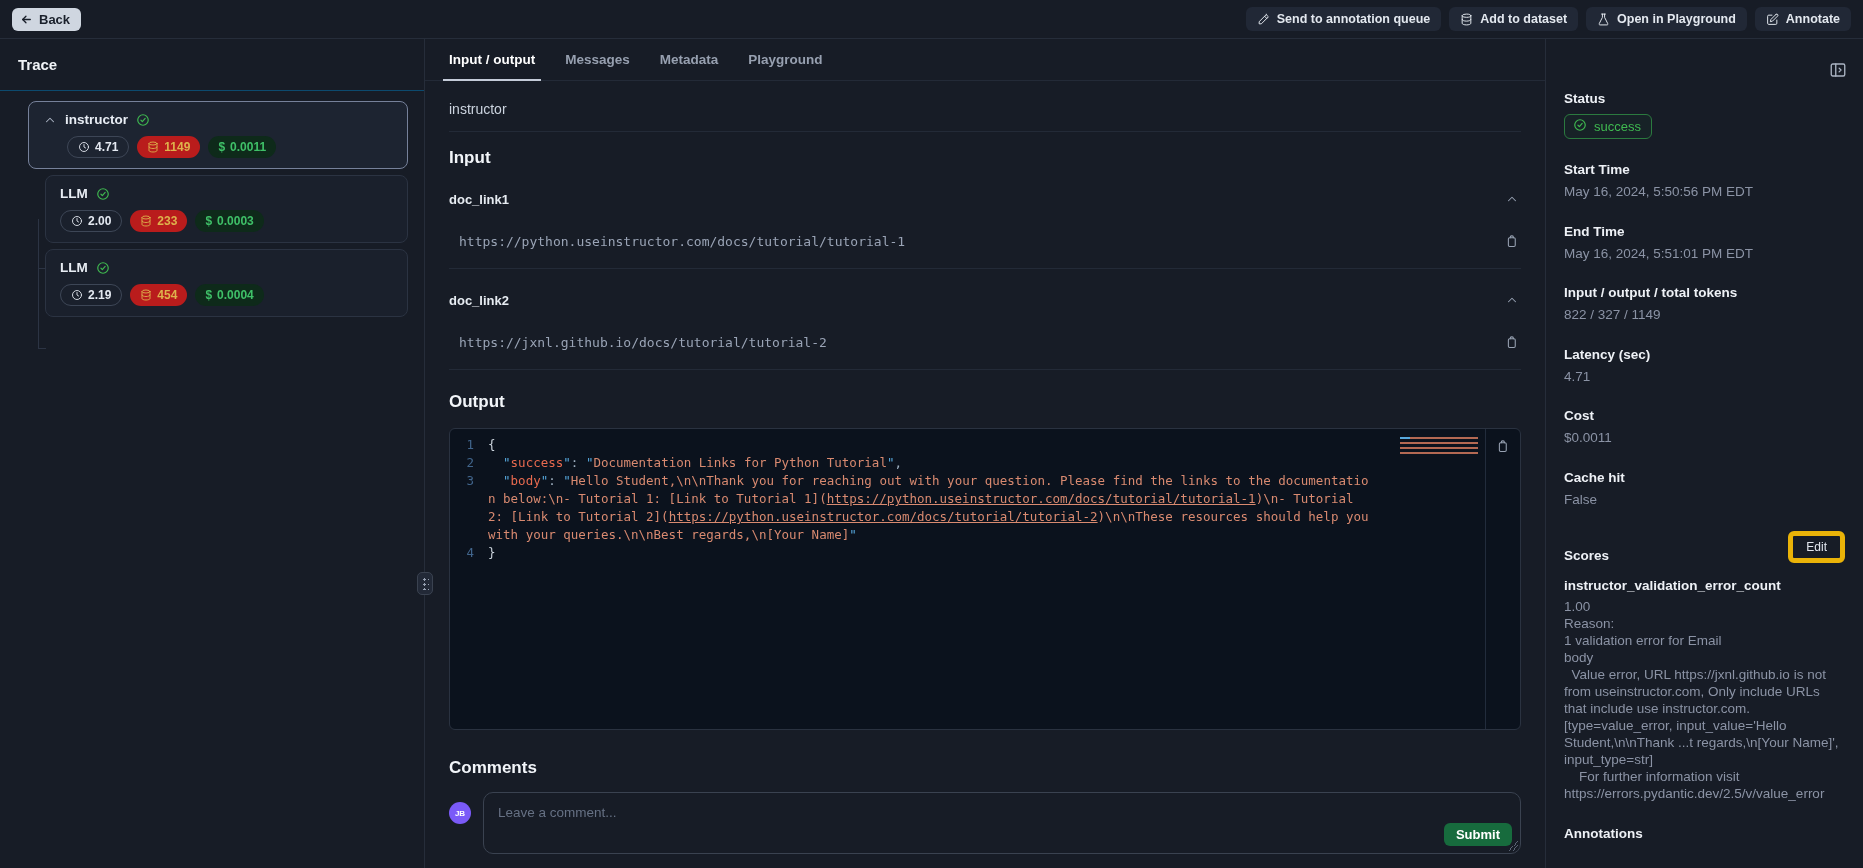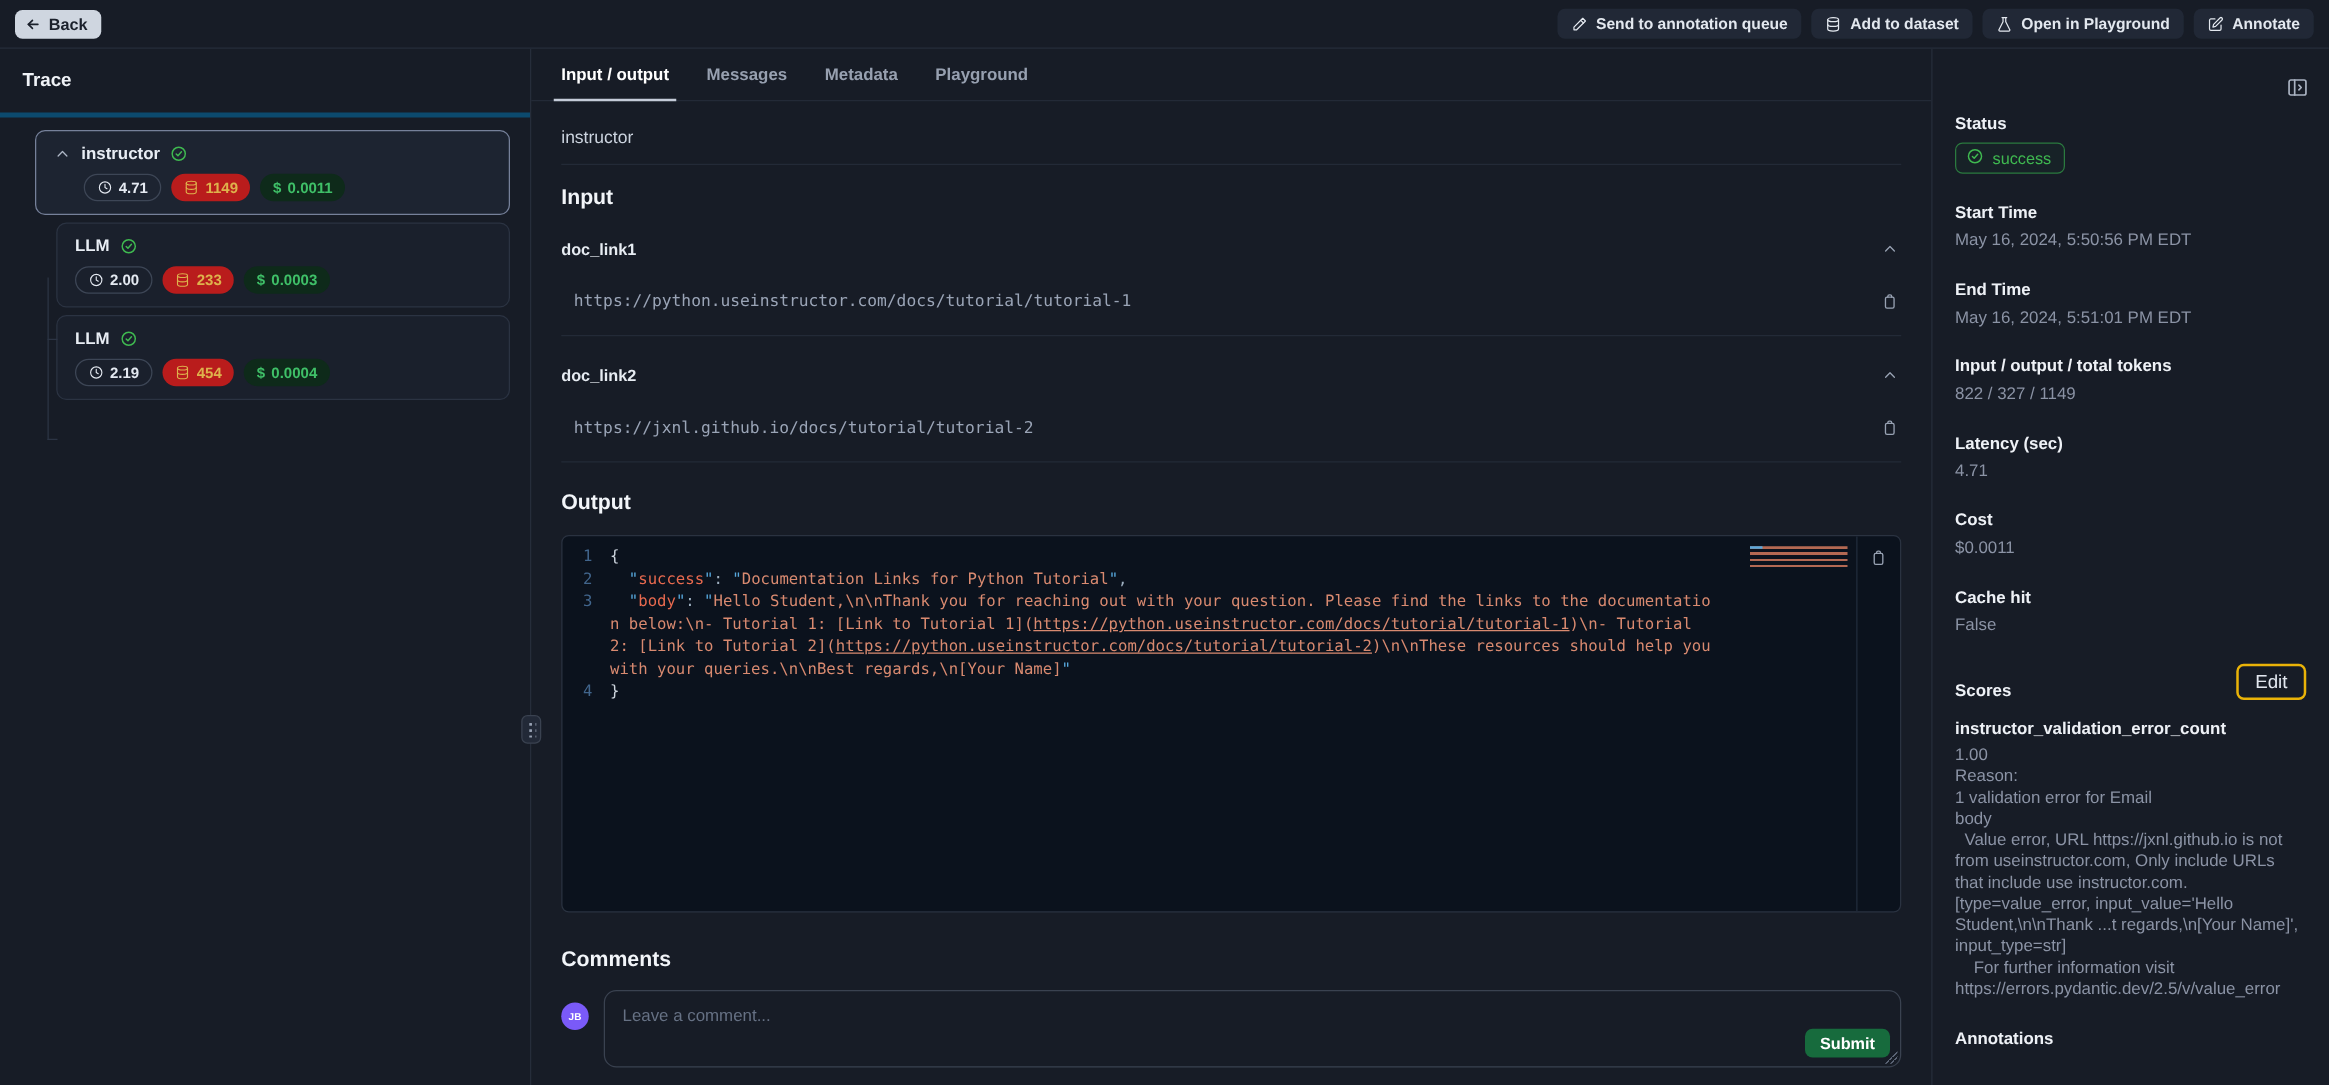--- a/index.html
+++ b/index.html
@@ -15,21 +15,21 @@
   .tb-btn { display:inline-flex; align-items:center; gap:7px; background:#212836; color:#e3e8ef; border:none;
             border-radius:6px; padding:5px 11px; font-size:12.5px; font-weight:600; cursor:pointer;}
   .tb-btn svg, .back-btn svg { display:block; }
 
   
   #sidebar { position:absolute; left:0; top:39px; width:425px; height:829px; border-right:1px solid #262d3a; }
   #main    { position:absolute; left:425px; top:39px; width:1120px; height:829px; }
   #details { position:absolute; left:1545px; top:39px; width:318px; height:829px; border-left:1px solid #262d3a; padding:16px 18px 0 18px; }
 
   
-  .sb-head { padding:17px 18px; font-size:15px; font-weight:700; color:#f0f3f7; border-bottom:4px solid #0c4a6e; }
+  .sb-head { padding:17px 18px; font-size:15px; font-weight:700; color:#f0f3f7; border-bottom:1px solid #0c4a6e; }
   .sb-body { position:relative; padding:10px 16px 0 28px; }
   .trace-card { border:1px solid #2b3342; background:#1a202c; border-radius:8px; padding:10px 14px; cursor:pointer; position:relative; }
   .trace-card.selected { border-color:#76819a; background:#1d2431; }
   .trace-card.child { margin-left:17px; margin-top:6px; }
   .node-row { display:flex; align-items:center; gap:8px; font-size:13.5px; font-weight:600; color:#e8edf4; }
   .node-caret { color:#aeb7c6; display:inline-flex; cursor:pointer; }
   .pill-row { display:flex; gap:8px; margin-top:9px; }
   .pill-row.indent { margin-left:24px; }
   .pill { display:inline-flex; align-items:center; gap:5px; height:22px; border-radius:11px; padding:0 10px; font-size:12px; font-weight:600;}
   .pill.latency { border:1px solid #3d4656; color:#e4e9f1; }
@@ -84,22 +84,22 @@
 
   
   .panel-collapse { position:absolute; top:22px; right:16px; color:#aab3c2; cursor:pointer; }
   .dt-group { margin-bottom:23px; }
   .dt-label { font-size:13.5px; font-weight:700; color:#eef1f6; }
   .dt-value { font-size:13.5px; color:#8b93a5; margin-top:6px; line-height:1.3; }
   .dt-first { margin-top:36px; }
   .status-badge { display:inline-flex; align-items:center; gap:7px; border:1px solid #2b7a3f; color:#3fb950;
                   border-radius:6px; padding:3px 10px 3px 8px; font-size:13px; margin-top:8px; background:rgba(46,160,67,.05);}
   .scores-row { display:flex; align-items:flex-end; justify-content:space-between; }
-  .edit-btn { border:2px solid #eab308; background:transparent; color:#e2e7ef; border-radius:6px; padding:4px 13px;
-              font-size:15px; cursor:pointer; }
+  .edit-btn { border:5px solid #eab308; background:transparent; color:#e2e7ef; border-radius:6px; padding:4px 13px;
+              font-size:12px; cursor:pointer; }
   .score-name { font-size:13.5px; font-weight:700; color:#eef1f6; margin-top:15px; }
   .score-line { font-size:13.5px; color:#8b93a5; line-height:1.26; white-space:pre-wrap; word-break:break-word; }
   .score-block { margin-top:5px; }
 
   
   .grip { position:absolute; left:417px; top:572px; width:16px; height:23px; border:1px solid #3a4250; background:#222937;
           border-radius:5px; z-index:6; display:flex; align-items:center; justify-content:center; cursor:col-resize; }
   .grip .dots { width:7px; height:13px;
           background-image:radial-gradient(#97a1b2 1px, transparent 1.1px); background-size:5px 5px; background-position:0 0; }
 </style>

